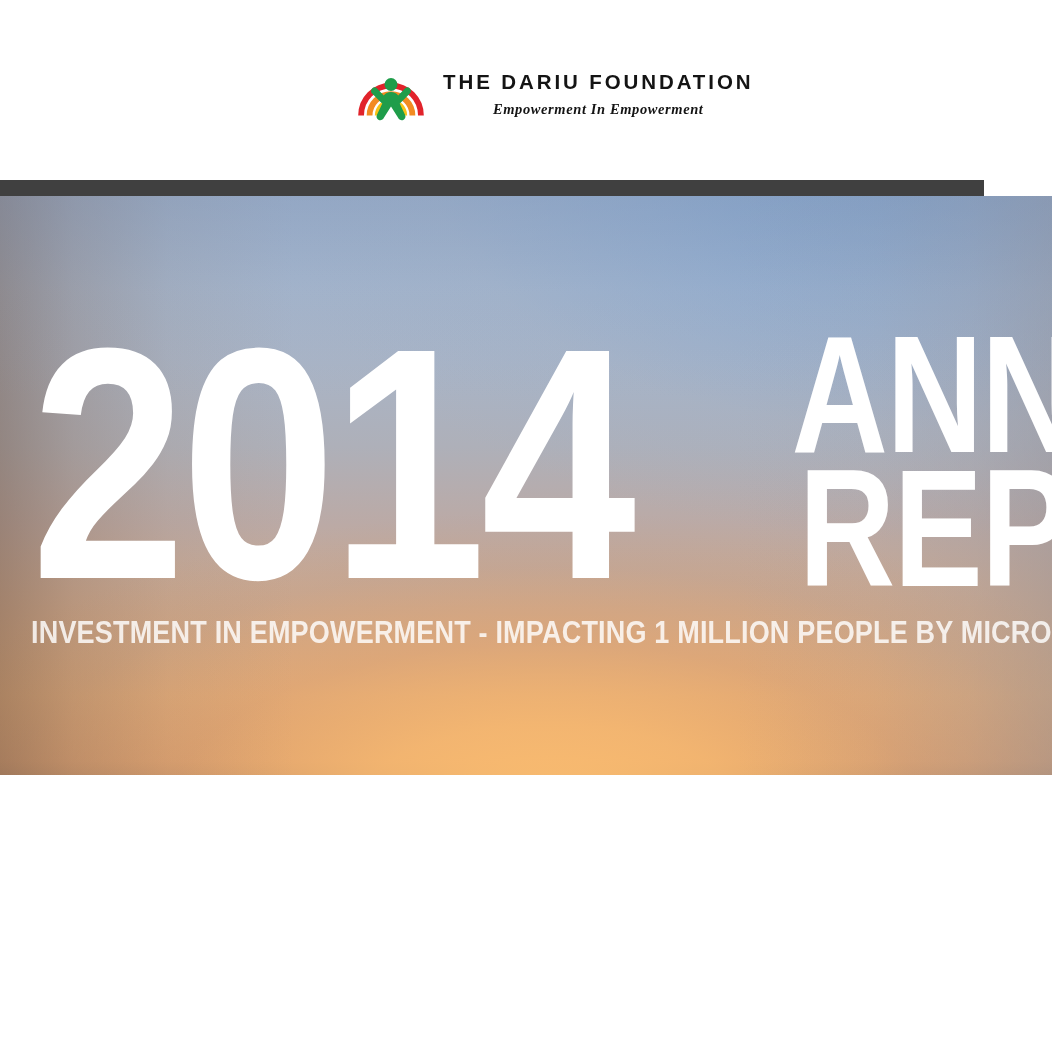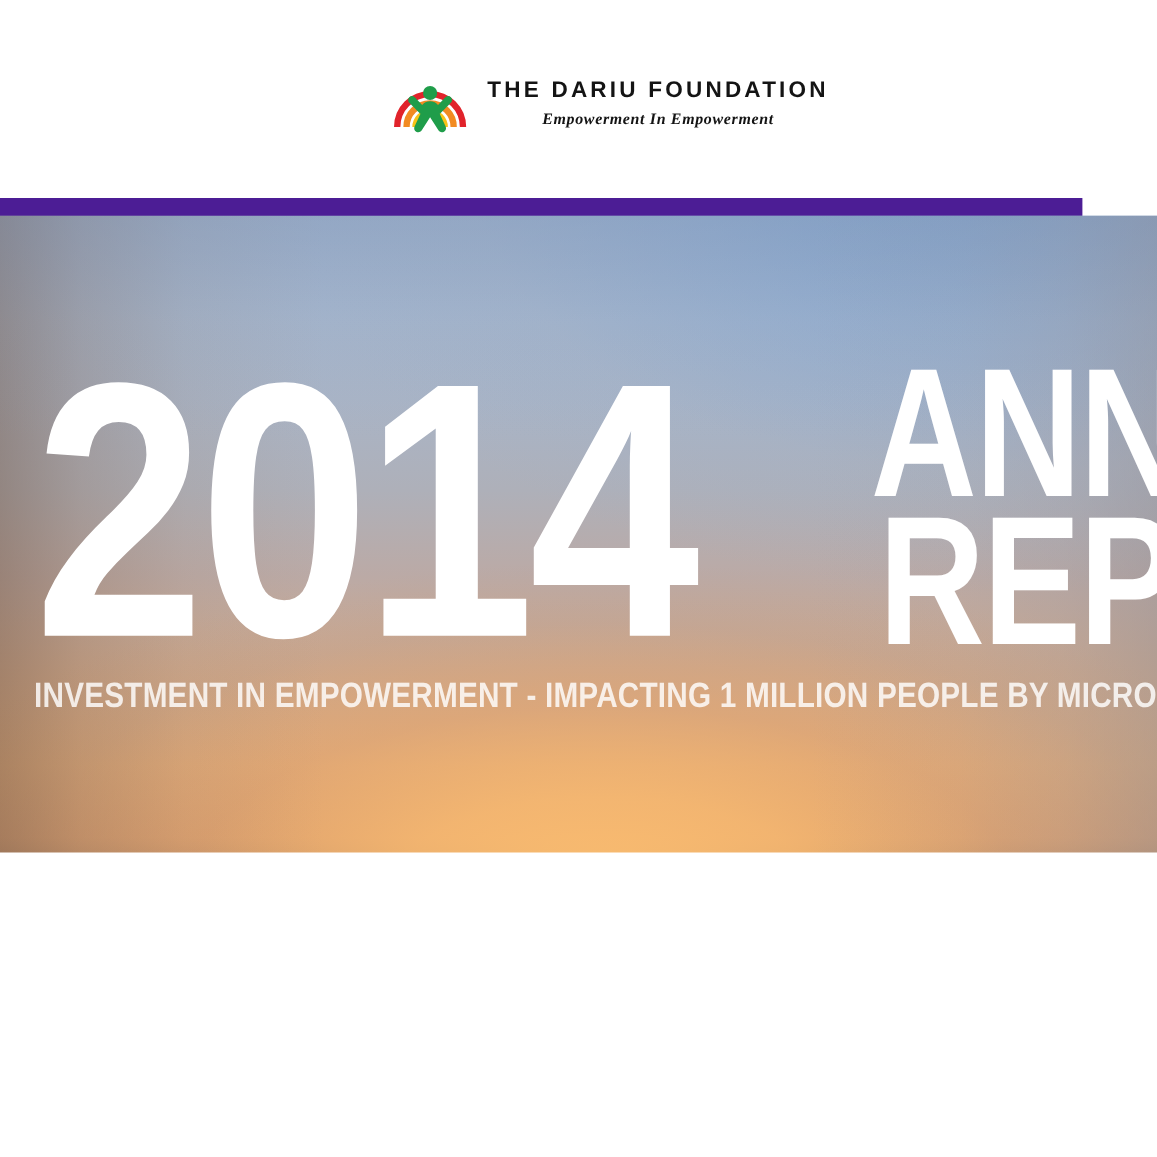--- a/index.html
+++ b/index.html
@@ -13,21 +13,21 @@
     height: 1052px;
     overflow: hidden;
     font-family: "Liberation Sans", sans-serif;
     -webkit-font-smoothing: antialiased;
   }
 
   .page {
     position: relative;
     width: 984px;
     height: 1052px;
-    background: #4c1d95;
+    background: #404040;
   }
 
   
   .header {
     position: absolute;
     left: 0;
     top: 0;
     width: 1052px;
     height: 180px;
     background: #ffffff;

